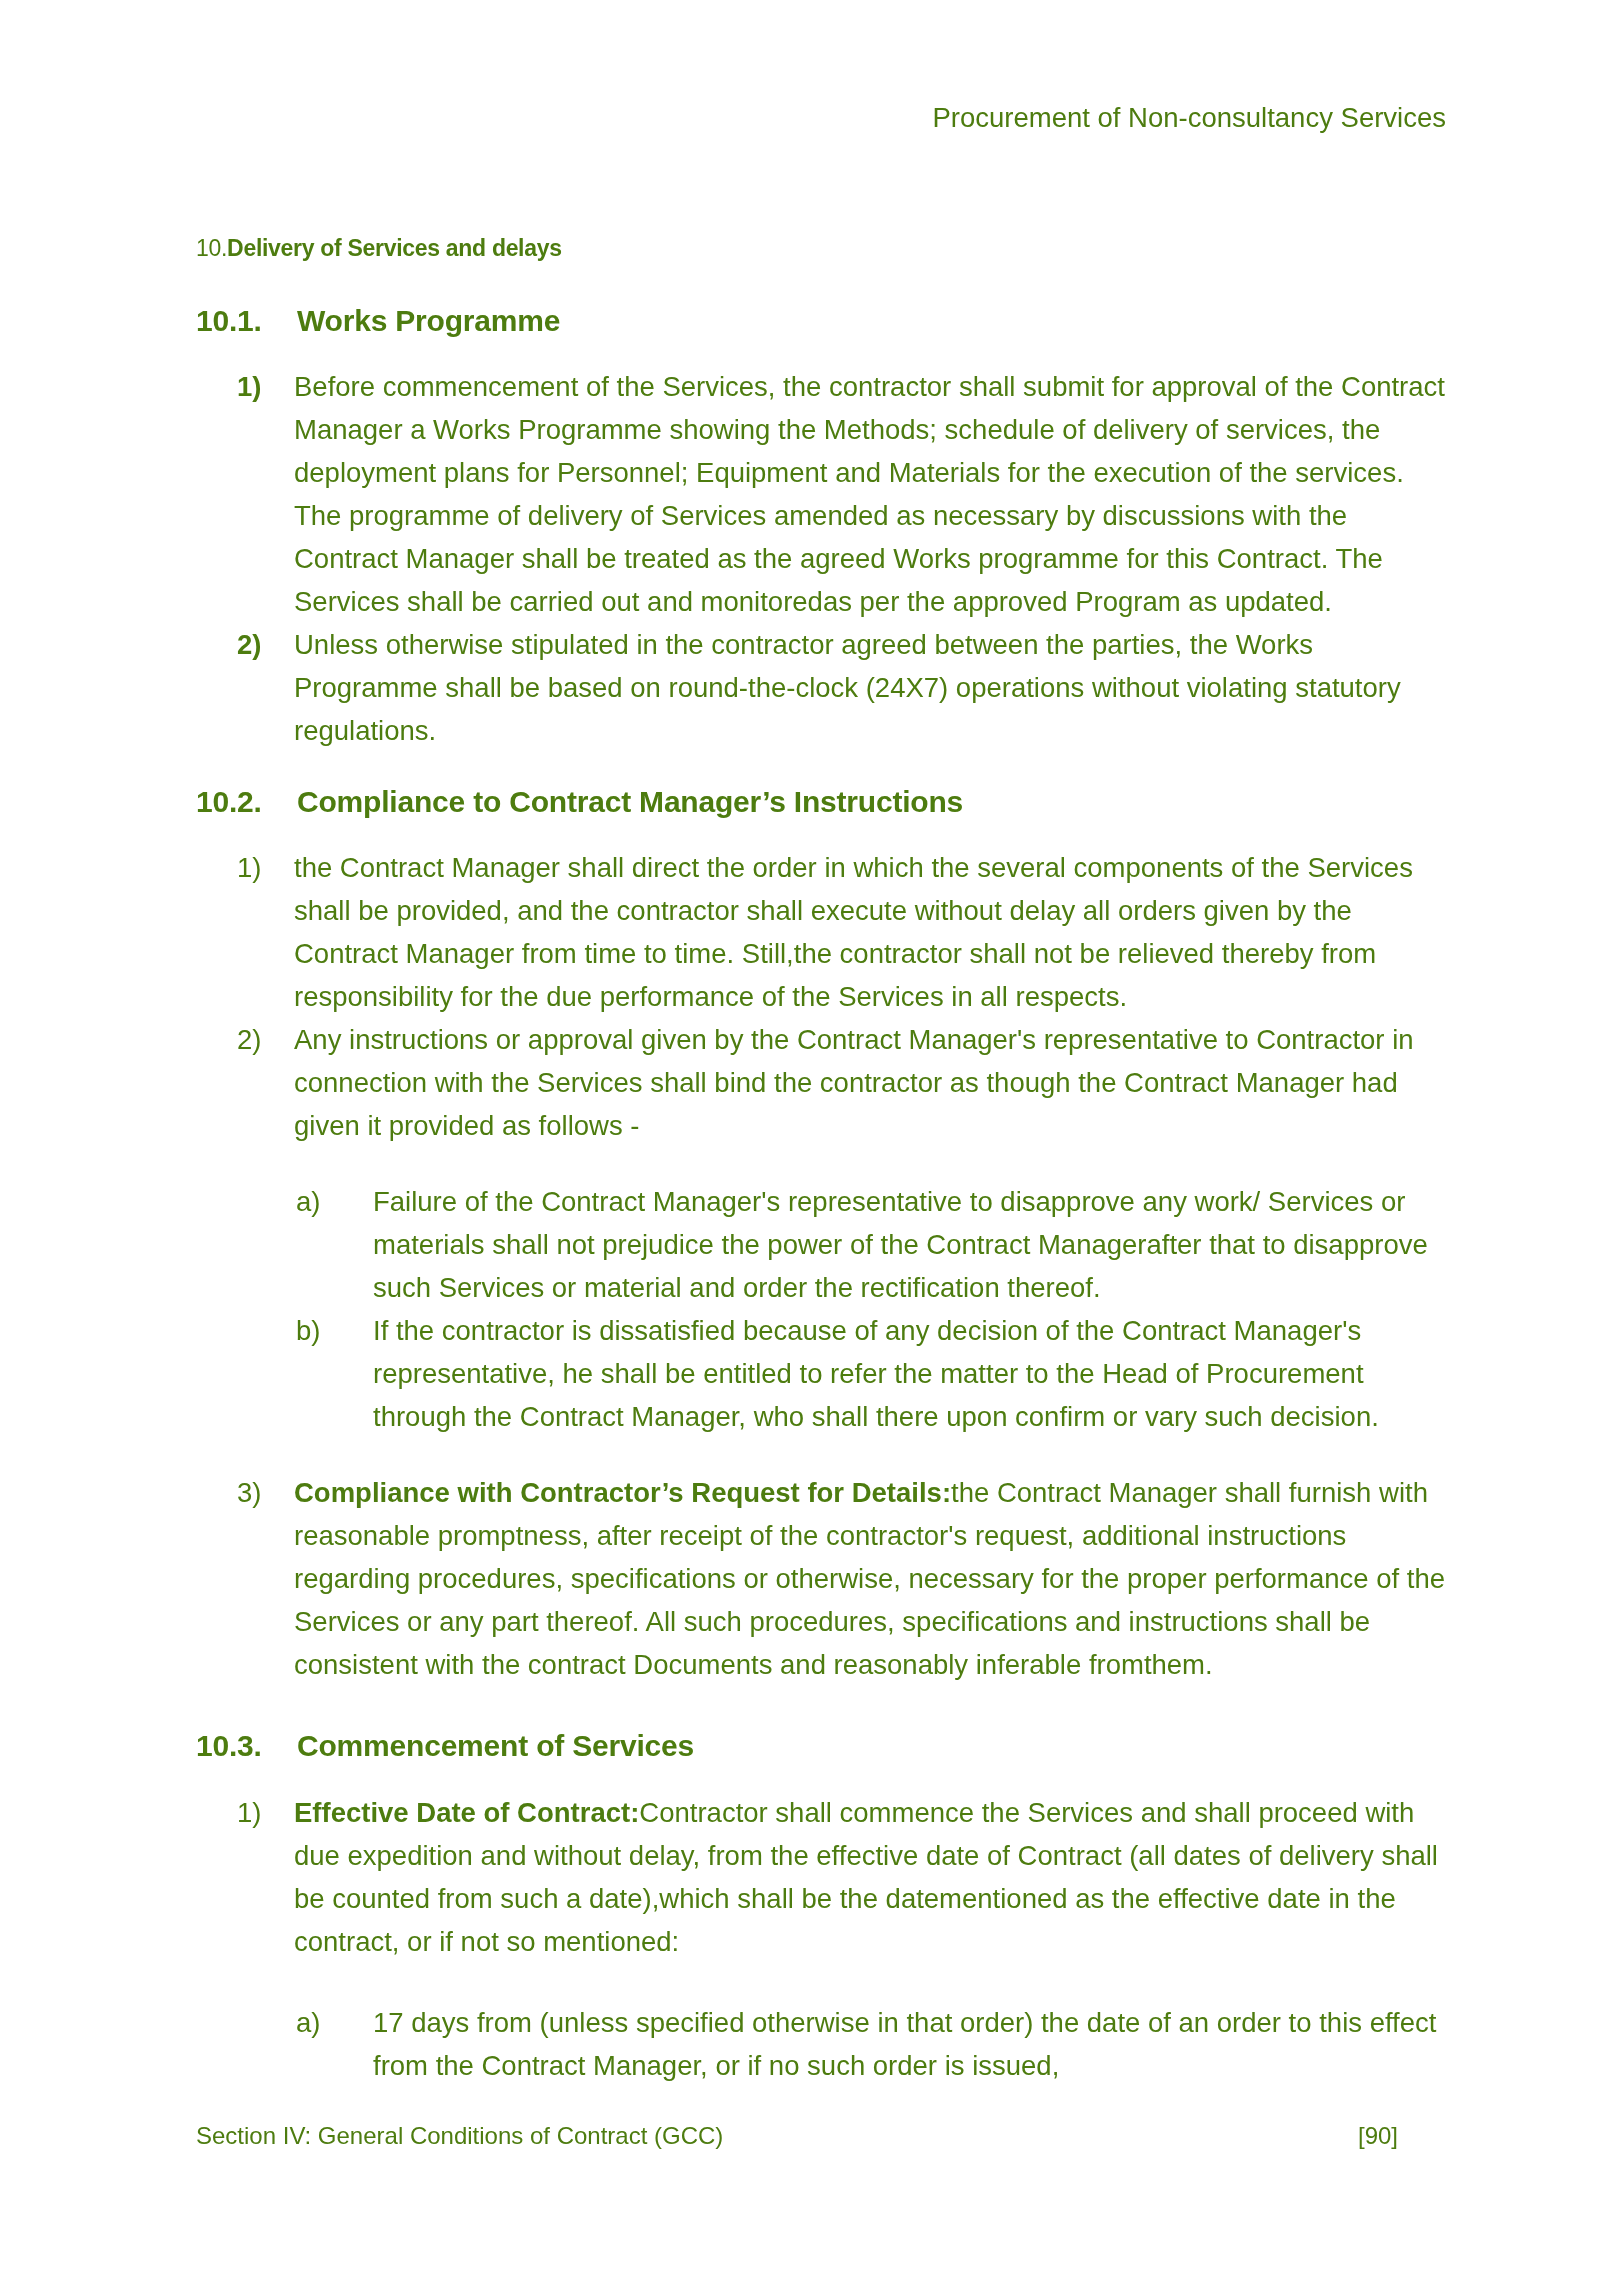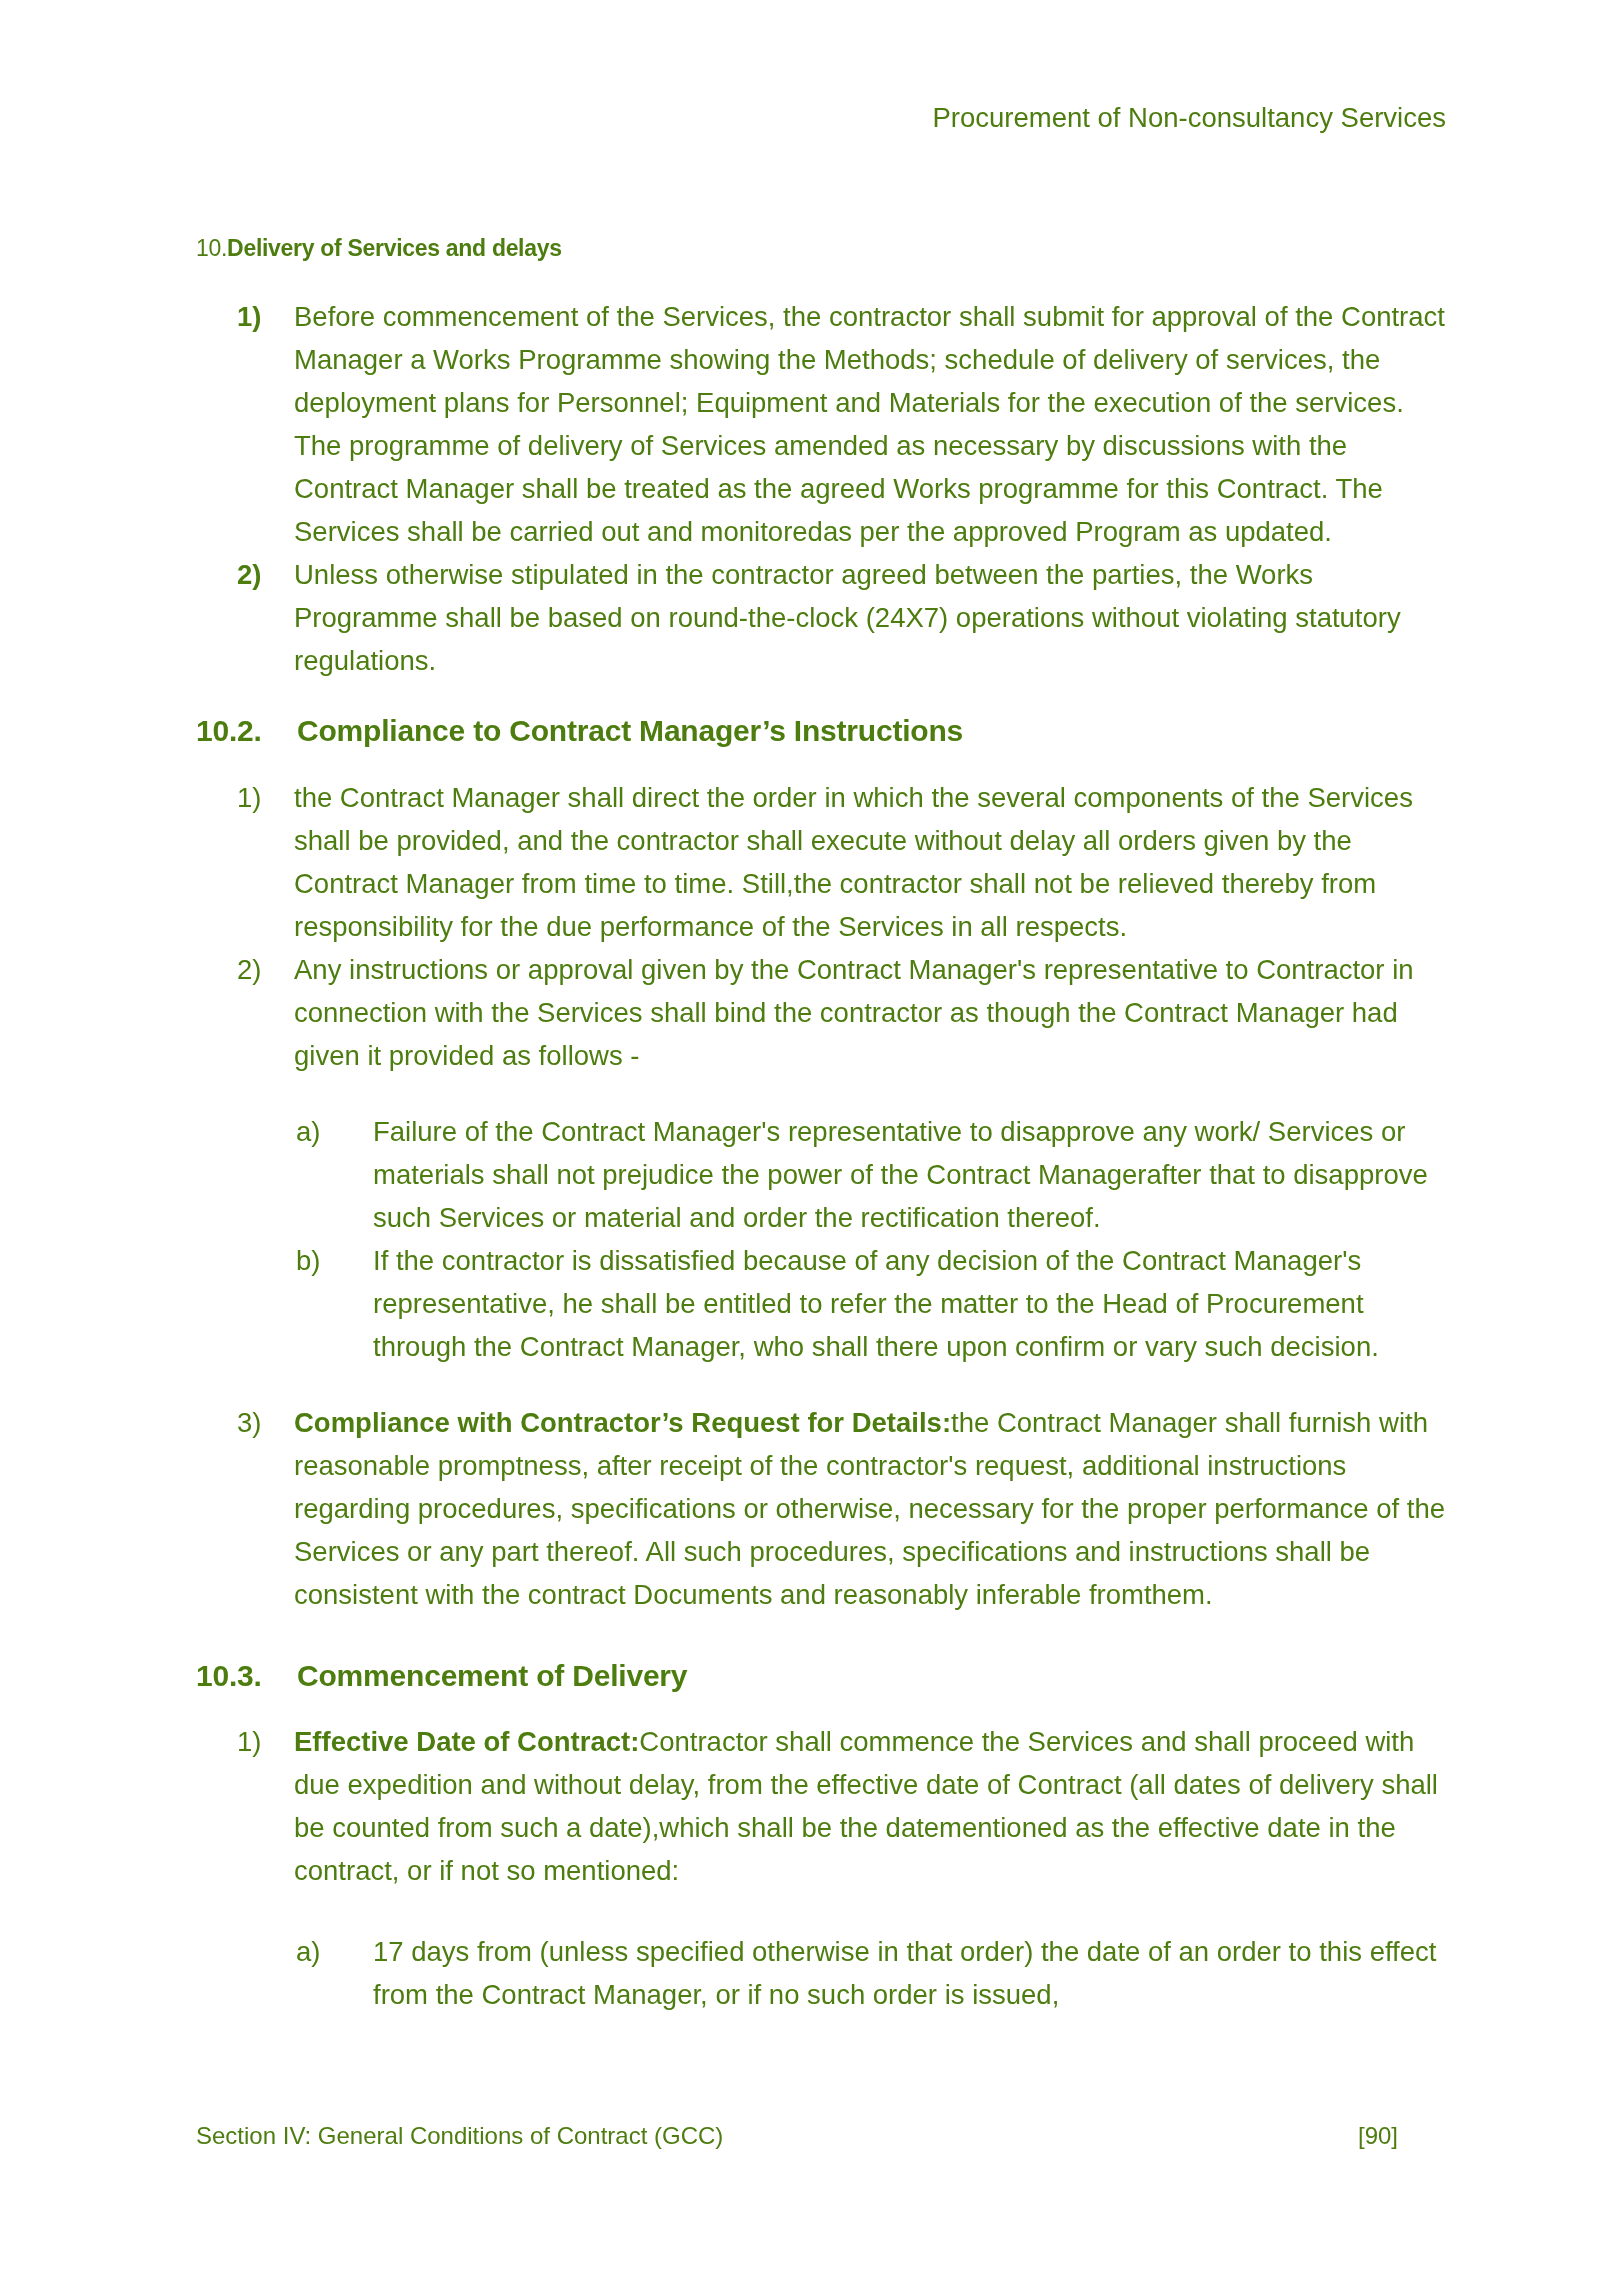--- a/index.html
+++ b/index.html
@@ -66,20 +66,24 @@
 
 <div class="page">
 
   <div class="header">
     <span>Procurement of Non-consultancy Services</span>
   </div>
 
   <h1 class="doc-title"><span class="t-num">10.</span><span class="t-label">Delivery of Services and delays</span></h1>
 
   <section>
+    <h2 class="sec-h">
+      <span class="h-num">10.1.</span>
+      <span class="h-label">Works Programme</span>
+    </h2>
     <div class="sec-items">
       <div class="item lvl1 marker-bold">
         <span class="marker">1)</span>
         <p class="text">Before commencement of the Services, the contractor shall submit for approval of the Contract Manager a Works Programme showing the Methods; schedule of delivery of services, the deployment plans for Personnel; Equipment and Materials for the execution of the services. The programme of delivery of Services amended as necessary by discussions with the Contract Manager shall be treated as the agreed Works programme for this Contract. The Services shall be carried out and monitoredas per the approved Program as updated.</p>
       </div>
       <div class="item lvl1 marker-bold">
         <span class="marker">2)</span>
         <p class="text">Unless otherwise stipulated in the contractor agreed between the parties, the Works Programme shall be based on round-the-clock (24X7) operations without violating statutory regulations.</p>
       </div>
     </div>
@@ -112,21 +116,21 @@
       <div class="item lvl1 spaced">
         <span class="marker">3)</span>
         <p class="text"><span class="lead">Compliance with Contractor’s Request for Details:</span><span>the Contract Manager shall furnish with reasonable promptness, after receipt of the contractor's request, additional instructions regarding procedures, specifications or otherwise, necessary for the proper performance of the Services or any part thereof. All such procedures, specifications and instructions shall be consistent with the contract Documents and reasonably inferable fromthem.</span></p>
       </div>
     </div>
   </section>
 
   <section>
     <h2 class="sec-h spaced-sm">
       <span class="h-num">10.3.</span>
-      <span class="h-label">Commencement of Delivery</span>
+      <span class="h-label">Commencement of Services</span>
     </h2>
     <div class="sec-items">
       <div class="item lvl1">
         <span class="marker">1)</span>
         <p class="text"><span class="lead">Effective Date of Contract:</span><span>Contractor shall commence the Services and shall proceed with due expedition and without delay, from the effective date of Contract (all dates of delivery shall be counted from such a date),which shall be the datementioned as the effective date in the contract, or if not so mentioned:</span></p>
       </div>
 
       <div class="item lvl2 spaced-sm">
         <span class="marker">a)</span>
         <p class="text">17 days from (unless specified otherwise in that order) the date of an order to this effect from the Contract Manager, or if no such order is issued,</p>

